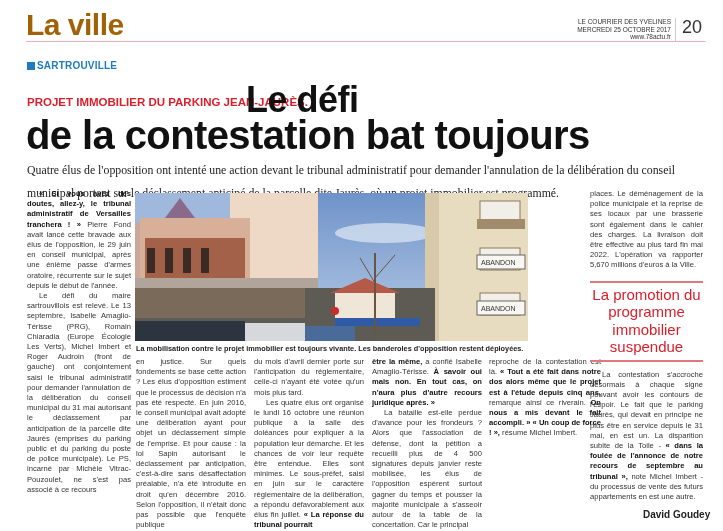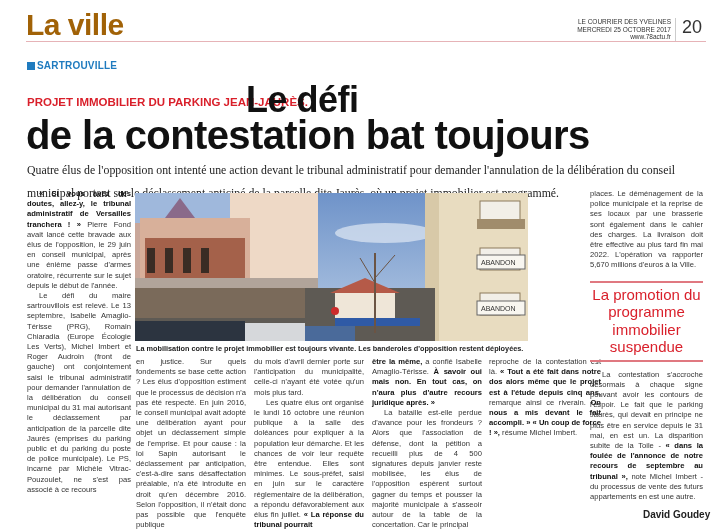--- a/index.html
+++ b/index.html
@@ -113,21 +113,21 @@
     <circle cx="200" cy="118" r="4" fill="#cc2b2b"></circle>
   </svg>
 </div>
 <div class="caption">La mobilisation contre le projet immobilier est toujours vivante. Les banderoles d'opposition restent déployées.</div>
 
 <div class="col" style="left:136px; top:357px; width:110px;">
   <p style="text-indent:0;">en justice. Sur quels fondements se base cette action ? Les élus d'opposition estiment que le processus de décision n'a pas été respecté. En juin 2016, le conseil municipal avait adopté une délibération ayant pour objet un déclassement simple de l'emprise. Et pour cause : la loi Sapin autorisant le déclassement par anticipation, c'est-à-dire sans désaffectation préalable, n'a été introduite en droit qu'en décembre 2016. Selon l'opposition, il n'était donc pas possible que l'enquête publique</p>
 </div>
 
 <div class="col" style="left:254px; top:357px; width:110px;">
-  <p style="text-indent:0;">du mois d'avril dernier porte sur l'anticipation du municipalité, celle-ci n'ayant été votée qu'un mois plus tard.</p>
+  <p style="text-indent:0;">du mois d'avril dernier porte sur l'anticipation du réglementaire, celle-ci n'ayant été votée qu'un mois plus tard.</p>
   <p><span>Les quatre élus ont organisé le lundi 16 octobre une réunion publique à la salle des doléances pour expliquer à la population leur démarche. Et les chances de voir leur requête être entendue. Elles sont minimes. Le sous-préfet, saisi en juin sur le caractère réglementaire de la délibération, a répondu défavorablement aux élus fin juillet.</span> <b>« La réponse du tribunal pourrait</b></p>
 </div>
 
 <div class="col" style="left:372px; top:357px; width:110px;">
   <p style="text-indent:0;"><b>être la même,</b> <span>a confié Isabelle Amaglio-Térisse.</span> <b>À savoir oui mais non. En tout cas, on n'aura plus d'autre recours juridique après. »</b></p>
   <p>La bataille est-elle perdue d'avance pour les frondeurs ? Alors que l'association de défense, dont la pétition a recueilli plus de 4 500 signatures depuis janvier reste mobilisée, les élus de l'opposition espèrent surtout gagner du temps et pousser la majorité municipale à s'asseoir autour de la table de la concertation. Car le principal</p>
 </div>
 
 <div class="col" style="left:489px; top:357px; width:112px;">
   <p style="text-indent:0;"><span>reproche de la contestation est là.</span> <b>« Tout a été fait dans notre dos alors même que le projet est à l'étude depuis cinq ans,</b> <span>remarque ainsi ce riverain.</span> <b>On nous a mis devant le fait accompli. » « Un coup de force ! »,</b> <span>résume Michel Imbert.</span></p>

